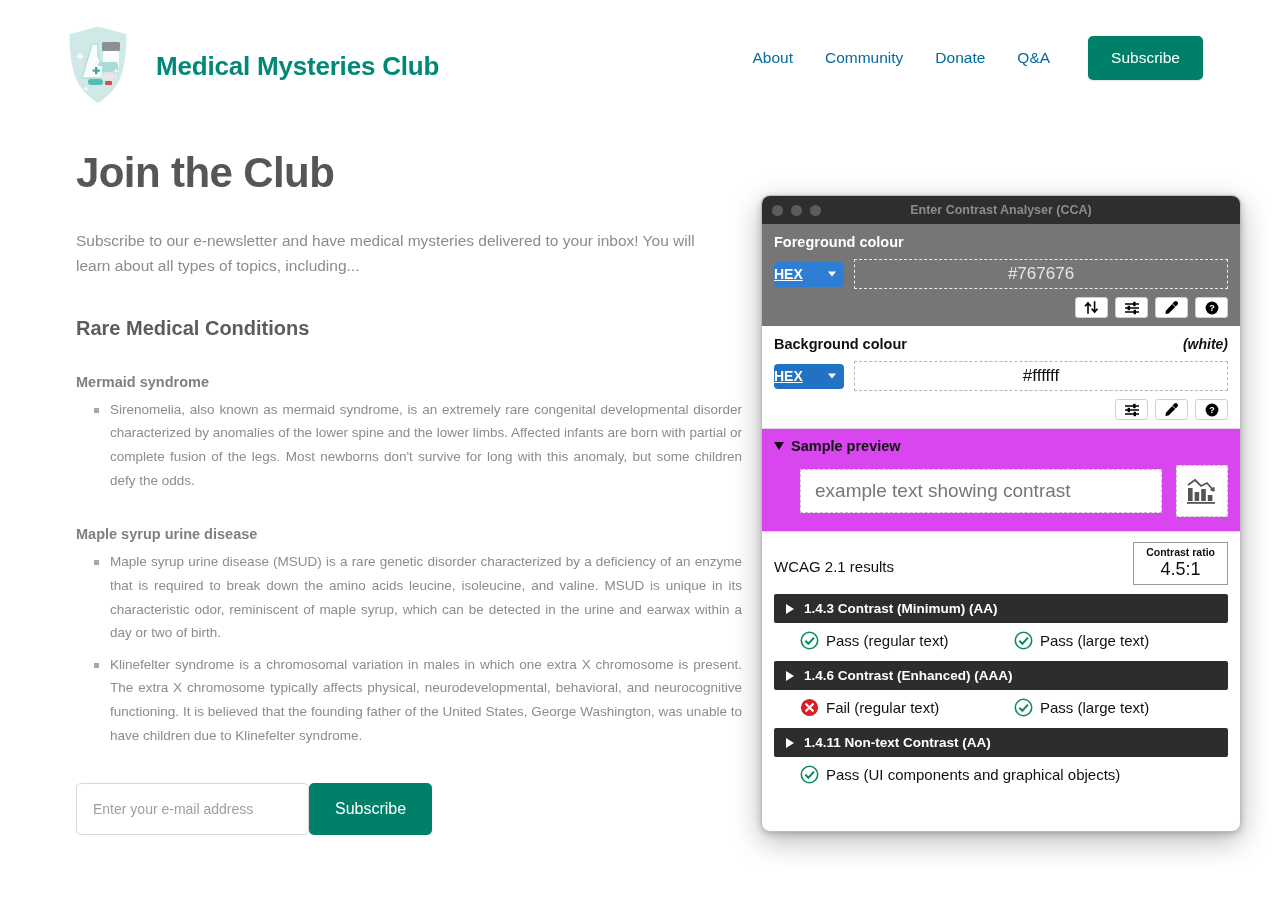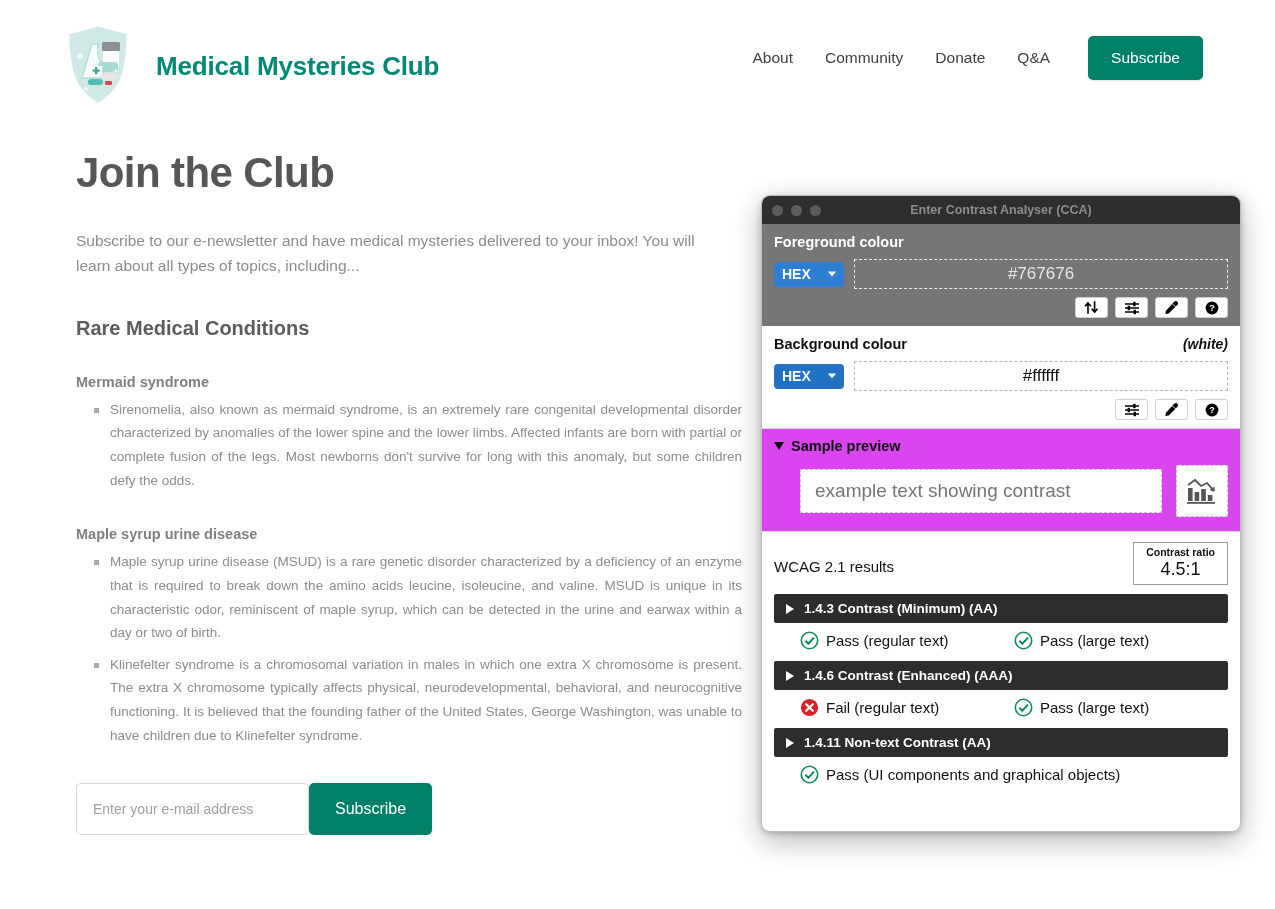--- a/index.html
+++ b/index.html
@@ -30,21 +30,21 @@
   .logo-shield { width: 72px; height: 88px; display: block; }
   .brand-name {
     font-size: 26px; font-weight: bold; color: #018978;
     letter-spacing: -0.2px; white-space: nowrap;
   }
   .main-nav {
     position: absolute; right: 72px; top: 36px;
     display: flex; align-items: center; gap: 0;
   }
   .nav-link {
-    font-size: 15.5px; color: #404040; text-decoration: none;
+    font-size: 15.5px; color: #0369a1; text-decoration: none;
     padding: 0 16px; white-space: nowrap;
   }
   .nav-cta {
     margin-left: 22px;
     background: #018069; color: #ffffff;
     font-size: 15.5px;
     border: none; border-radius: 5px;
     padding: 13px 23px;
     cursor: pointer;
     font-family: "Liberation Sans", sans-serif;
@@ -131,22 +131,23 @@
   .bg-panel .panel-label { color: #111111; }
   .panel-note { font-size: 14px; font-style: italic; font-weight: bold; color: #111; }
 
   .color-row { display: flex; align-items: center; gap: 10px; margin-top: 9px; }
   .hex-select {
     position: relative;
     background: #2272c4; color: #ffffff;
     font-size: 14px; font-weight: bold;
     border-radius: 4px;
     height: 25px; width: 70px;
-    display: flex; align-items: center; padding: 0 8px;
+    display: flex; align-items: center; padding: 0 0;
     cursor: pointer;
+    text-decoration: underline;
   }
   .fg-panel .hex-select { background: #2e7fd4; }
   .hex-select .caret {
     position: absolute; right: 8px; top: 50%; transform: translateY(-50%);
     width: 0; height: 0; border-left: 4px solid transparent;
     border-right: 4px solid transparent; border-top: 5px solid #ffffff;
   }
   .color-value {
     flex: 1; height: 30px;
     border: 1px dashed rgba(255,255,255,.85);

